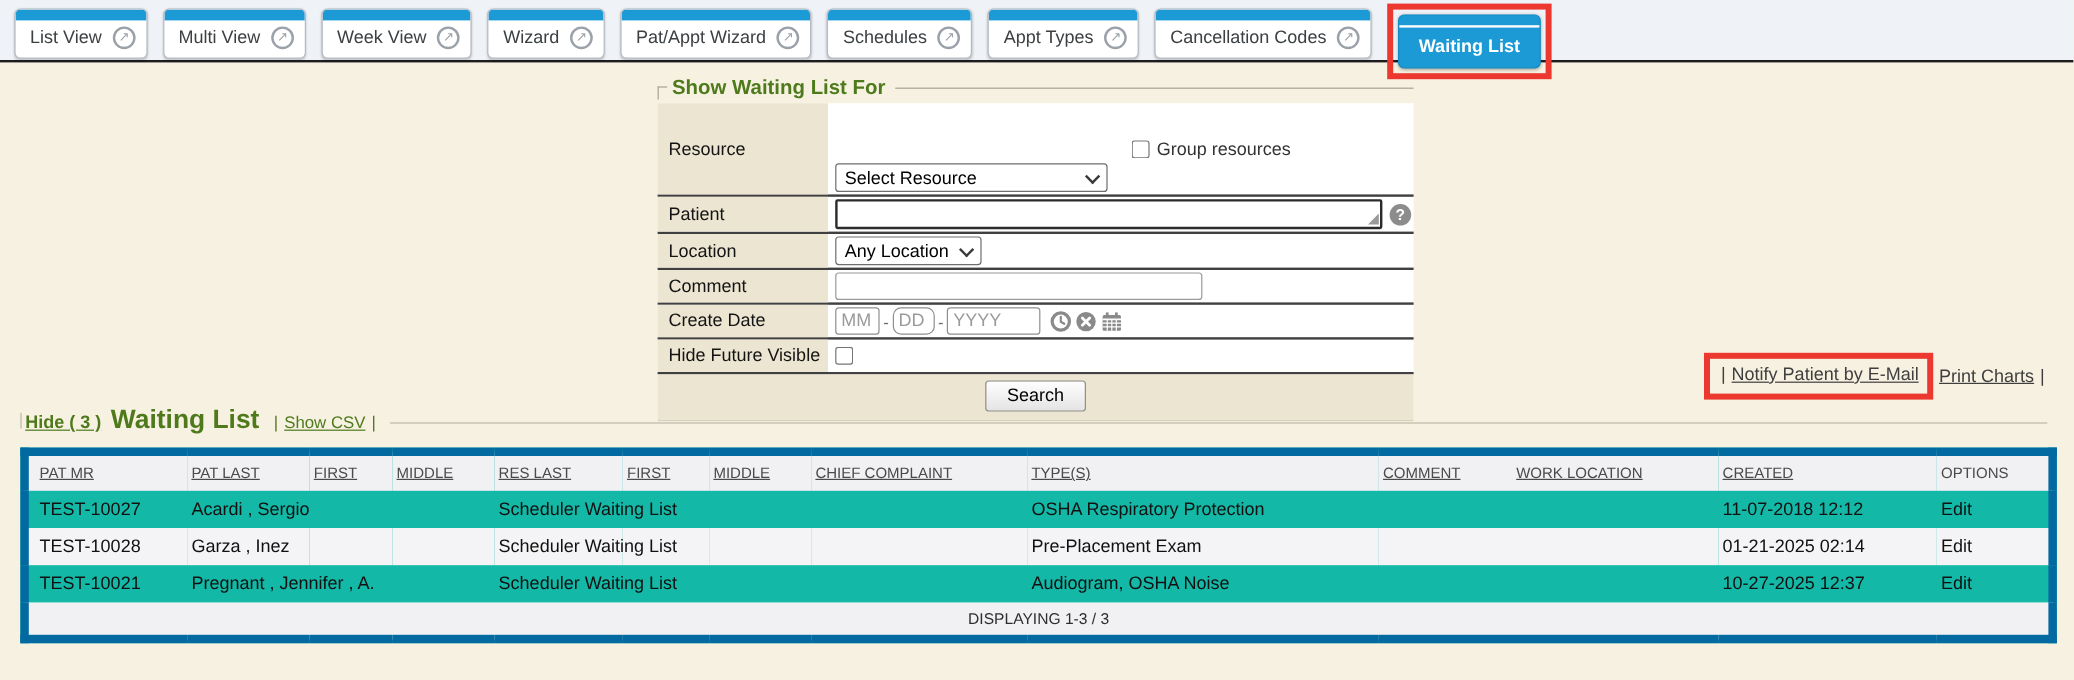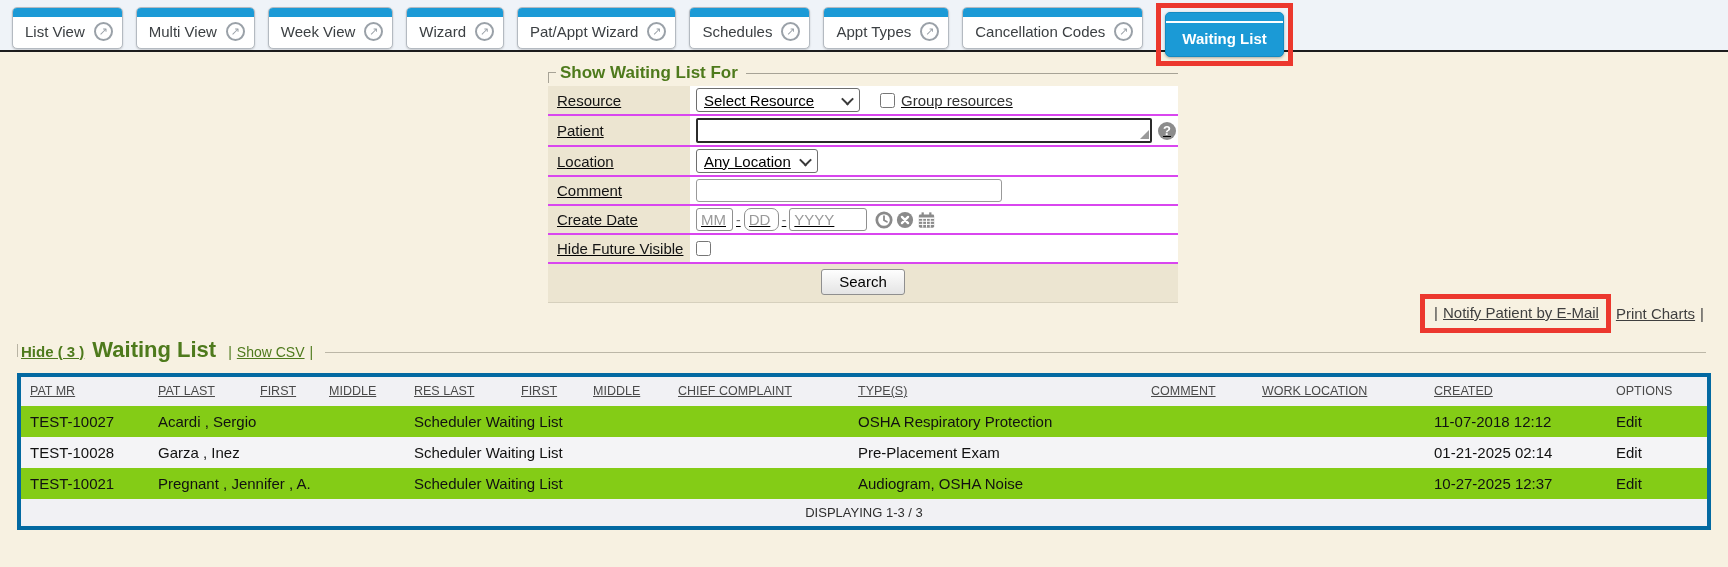--- a/index.html
+++ b/index.html
@@ -35,21 +35,21 @@
   .tab.active .cap{height:8px;border-bottom:2px solid #fff;}
   .tab.active .tbody{padding:7px 16px 9px;justify-content:center;}
   .tab.active .tlabel{color:#fff;font-weight:bold;}
   
   .form{position:absolute;left:548px;top:62px;width:630px;}
   .legend-row{display:flex;align-items:flex-start;}
   .legend-tick{width:7px;height:10px;border-top:1px solid #a7a396;border-left:1px solid #a7a396;margin:10px 2px 0 0;}
   .legend-text{color:#4e7a1c;font-weight:bold;font-size:17px;padding:1px 8px 3px 2px;white-space:nowrap;}
   .legend-line{flex:1;border-top:1px solid #a7a396;margin-top:11px;}
   .form-body{background:#fff;border-bottom:1px solid #d6d0bd;}
-  .frow{display:flex;align-items:stretch;border-bottom:2px solid #d946ef;min-height:27px;text-decoration:underline;}
+  .frow{display:flex;align-items:stretch;border-bottom:2px solid #404040;min-height:27px;}
   .flabel{
     width:142px;box-sizing:border-box;background:#ece5d1;padding:4px 6px 4px 9px;
     font-size:15px;color:#141414;display:flex;align-items:center;flex:0 0 auto;
   }
   .fvalue{flex:1;display:flex;align-items:center;gap:6px;padding:2px 6px;}
   .sel{
     border:1px solid #6e6e6e;border-radius:3px;background:#fff;height:24px;box-sizing:border-box;
     display:inline-flex;align-items:center;padding:0 7px;font-size:15px;color:#000;cursor:pointer;
   }
   .sel .chev{
@@ -95,21 +95,21 @@
   
   .wl-header{position:absolute;left:17px;top:337px;right:22px;display:flex;align-items:baseline;}
   .wl-tick{width:1px;height:13px;background:#b9b4a4;align-self:center;margin-right:3px;}
   .hide-link{color:#4e7a1c;font-weight:bold;font-size:15px;text-decoration:underline;cursor:pointer;white-space:nowrap;}
   .wl-title{color:#4e7a1c;font-weight:bold;font-size:22px;margin:0 7px 0 8px;white-space:nowrap;}
   .gpipe{color:#4e7a1c;font-size:14px;margin:0 5px;}
   .csv-link{color:#4e7a1c;font-size:14px;text-decoration:underline;cursor:pointer;white-space:nowrap;}
   .wl-line{flex:1;border-top:1px solid #bcb7a7;align-self:center;margin-left:7px;transform:translateY(2px);}
   .wl-table{
     position:absolute;left:17px;top:373px;width:1692px;border-collapse:collapse;table-layout:fixed;
-    background:#84cc16;border:4px solid #0369a1;font-size:15px;color:#111;
+    background:#14b8a6;border:7px solid #0369a1;font-size:15px;color:#111;
   }
   .wl-table th{
     background:#f1f1f4;color:#4a4a4a;font-size:12.5px;font-weight:normal;text-align:left;
     padding:7px 4px 8px;text-decoration:underline;white-space:nowrap;cursor:pointer;
   }
   .wl-table th.plain{text-decoration:none;cursor:default;}
   .wl-table td{padding:7px 4px;white-space:nowrap;overflow:visible;}
   .wl-table .first-col{padding-left:9px;}
   .wl-table tr.alt{background:#f4f4f6;}
   .wl-table .wl-foot td{background:#f1f1f4;text-align:center;font-size:13px;color:#2e2e2e;padding:6px;}
@@ -189,21 +189,21 @@
   <div class="legend-row">
     <span class="legend-tick"></span>
     <span class="legend-text">Show Waiting List For</span>
     <span class="legend-line"></span>
   </div>
   <div class="form-body">
 
     <div class="frow">
       <div class="flabel">Resource</div>
       <div class="fvalue">
-        <div class="sel" style="width:164px;">
+        <div class="sel" style="width:227px;margin-top:48px;">
           <span>Select Resource</span>
           <span class="chev"></span>
         </div>
         <input type="checkbox" class="cb" style="margin-left: 14px;">
         <span class="cb-label">Group resources</span>
       </div>
     </div>
 
     <div class="frow">
       <div class="flabel">Patient</div>

